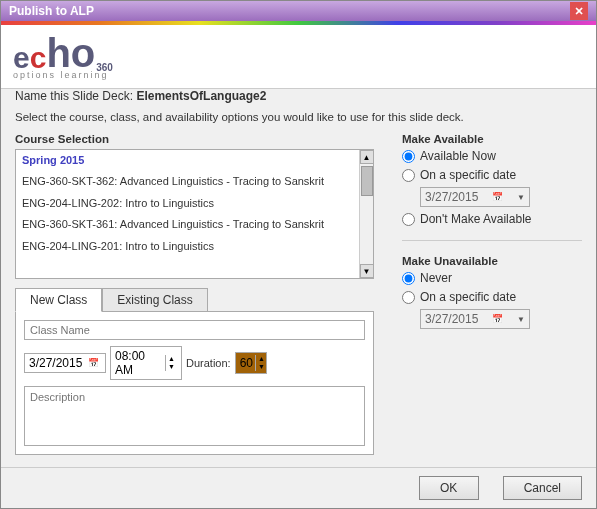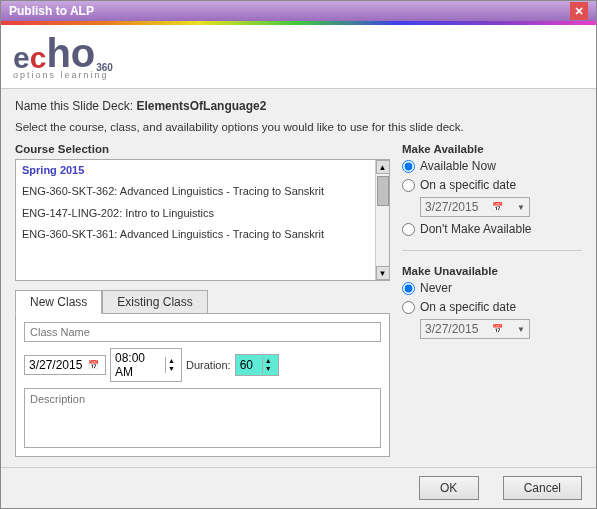--- a/index.html
+++ b/index.html
@@ -52,21 +52,21 @@
     }
     
     .logo-area {
       background: white;
       padding: 8px 12px;
       border-bottom: 1px solid #ccc;
       flex-shrink: 0;
     }
     
     .content-area {
-      padding: 10px 14px;
+      padding: 0 14px;
       flex: 1;
       display: flex;
       flex-direction: column;
       overflow: hidden;
     }
     
     .slide-name-row {
       margin-bottom: 8px;
       color: #333;
     }
@@ -90,20 +90,21 @@
       flex-direction: column;
       overflow: hidden;
     }
     
     .right-panel {
       width: 180px;
       flex-shrink: 0;
       display: flex;
       flex-direction: column;
       gap: 8px;
+      margin-left: 16px;
     }
     
     .section-label {
       font-weight: bold;
       color: #333;
       margin-bottom: 4px;
       font-size: 11.5px;
     }
     
     .course-list-container {
@@ -219,22 +220,22 @@
     .duration-label {
       color: #333;
       font-size: 11px;
       white-space: nowrap;
     }
     
     .duration-input {
       border: 1px solid #aaa;
       padding: 2px 4px;
       font-size: 11px;
-      width: 44px;
-      background: #5eead4;
+      width: 32px;
+      background: #a16207;
       display: flex;
       align-items: center;
       justify-content: space-between;
     }
     
     .spin-btn {
       display: flex;
       flex-direction: column;
       border-left: 1px solid #aaa;
       margin-left: 2px;
@@ -448,22 +449,23 @@
     <div class="main-panels">
 
       <div class="left-panel">
         <div class="section-label">Course Selection</div>
 
         <div class="course-list-container">
           <div style="display:flex; flex:1; overflow:hidden;">
             <div class="course-list">
               <div class="course-list-item header">Spring 2015</div>
               <div class="course-list-item">ENG-360-SKT-362: Advanced Linguistics - Tracing to Sanskrit</div>
-              <div class="course-list-item">ENG-147-LING-202: Intro to Linguistics</div>
+              <div class="course-list-item">ENG-204-LING-202: Intro to Linguistics</div>
               <div class="course-list-item">ENG-360-SKT-361: Advanced Linguistics - Tracing to Sanskrit</div>
+              <div class="course-list-item">ENG-204-LING-201: Intro to Linguistics</div>
             </div>
             <div class="scrollbar-track">
               <div class="scroll-arrow">▲</div>
               <div class="scroll-thumb"></div>
               <div style="flex:1;"></div>
               <div class="scroll-arrow">▼</div>
             </div>
           </div>
         </div>
 

